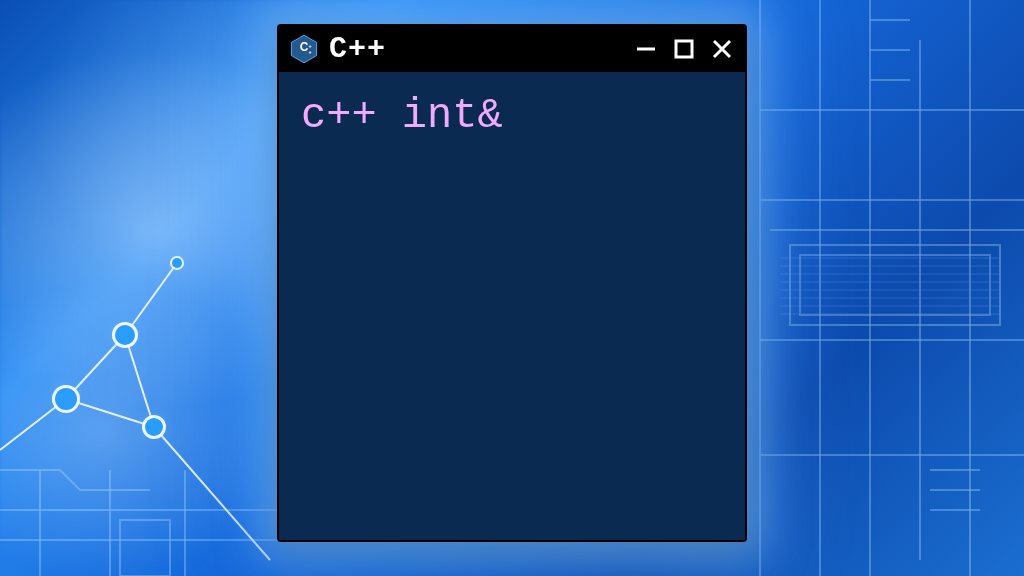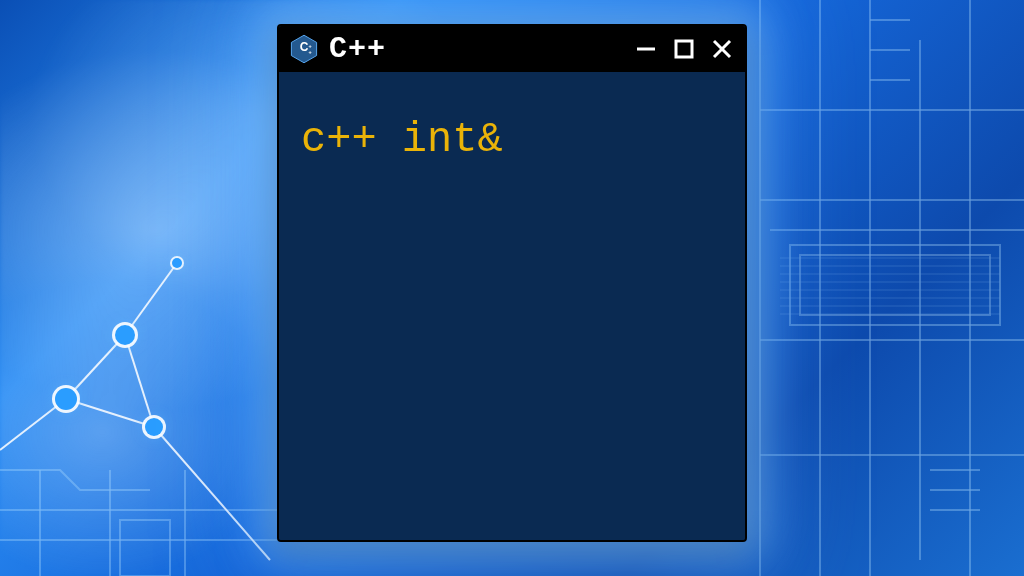--- a/index.html
+++ b/index.html
@@ -108,24 +108,23 @@
     .win-btn svg { width: 24px; height: 24px; stroke: #fff; stroke-width: 3; fill: none; }
     
     .terminal-body {
       flex: 1;
       background: #0a2a52;
       padding: 20px 22px;
     }
     .terminal-text {
       font-family: "Consolas", "Menlo", "Courier New", monospace;
       font-size: 42px;
-      color: #eab308;
+      color: #f0abfc;
       white-space: pre;
       letter-spacing: 0px;
-      margin-top: 24px;
     }
   </style>
 </head>
 <body>
 
 <div class="bg-layer bg-clouds"></div>
 
 <div class="bg-layer bg-circuit">
   <svg viewBox="0 0 1024 576" preserveAspectRatio="none">
     <g stroke="rgba(180,225,255,0.6)" stroke-width="2" fill="none">

